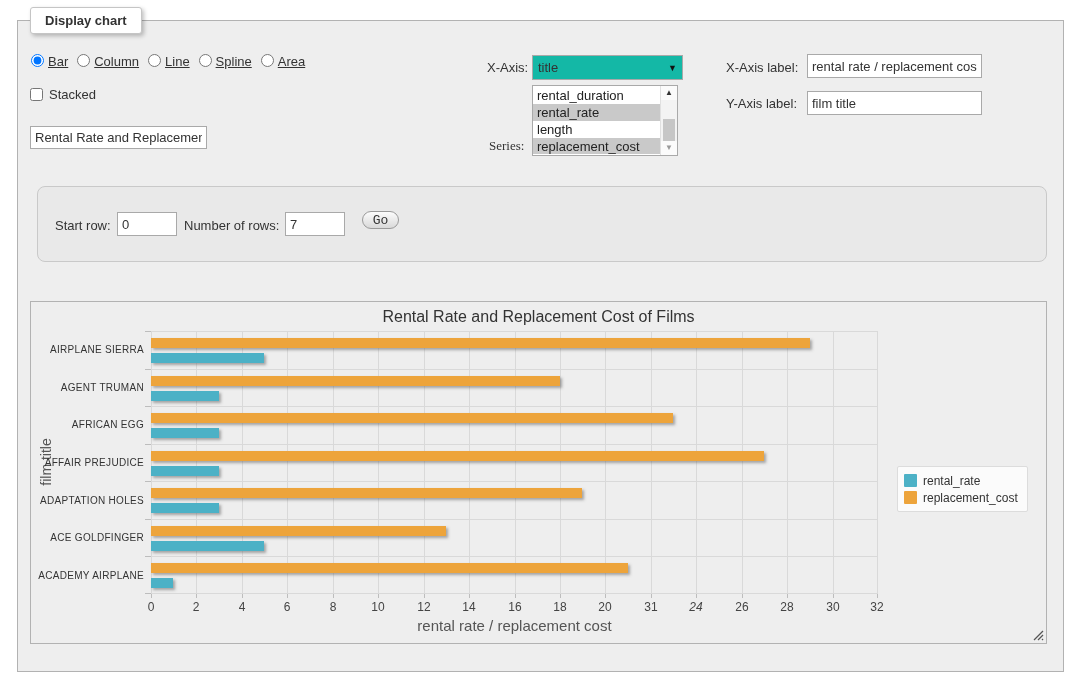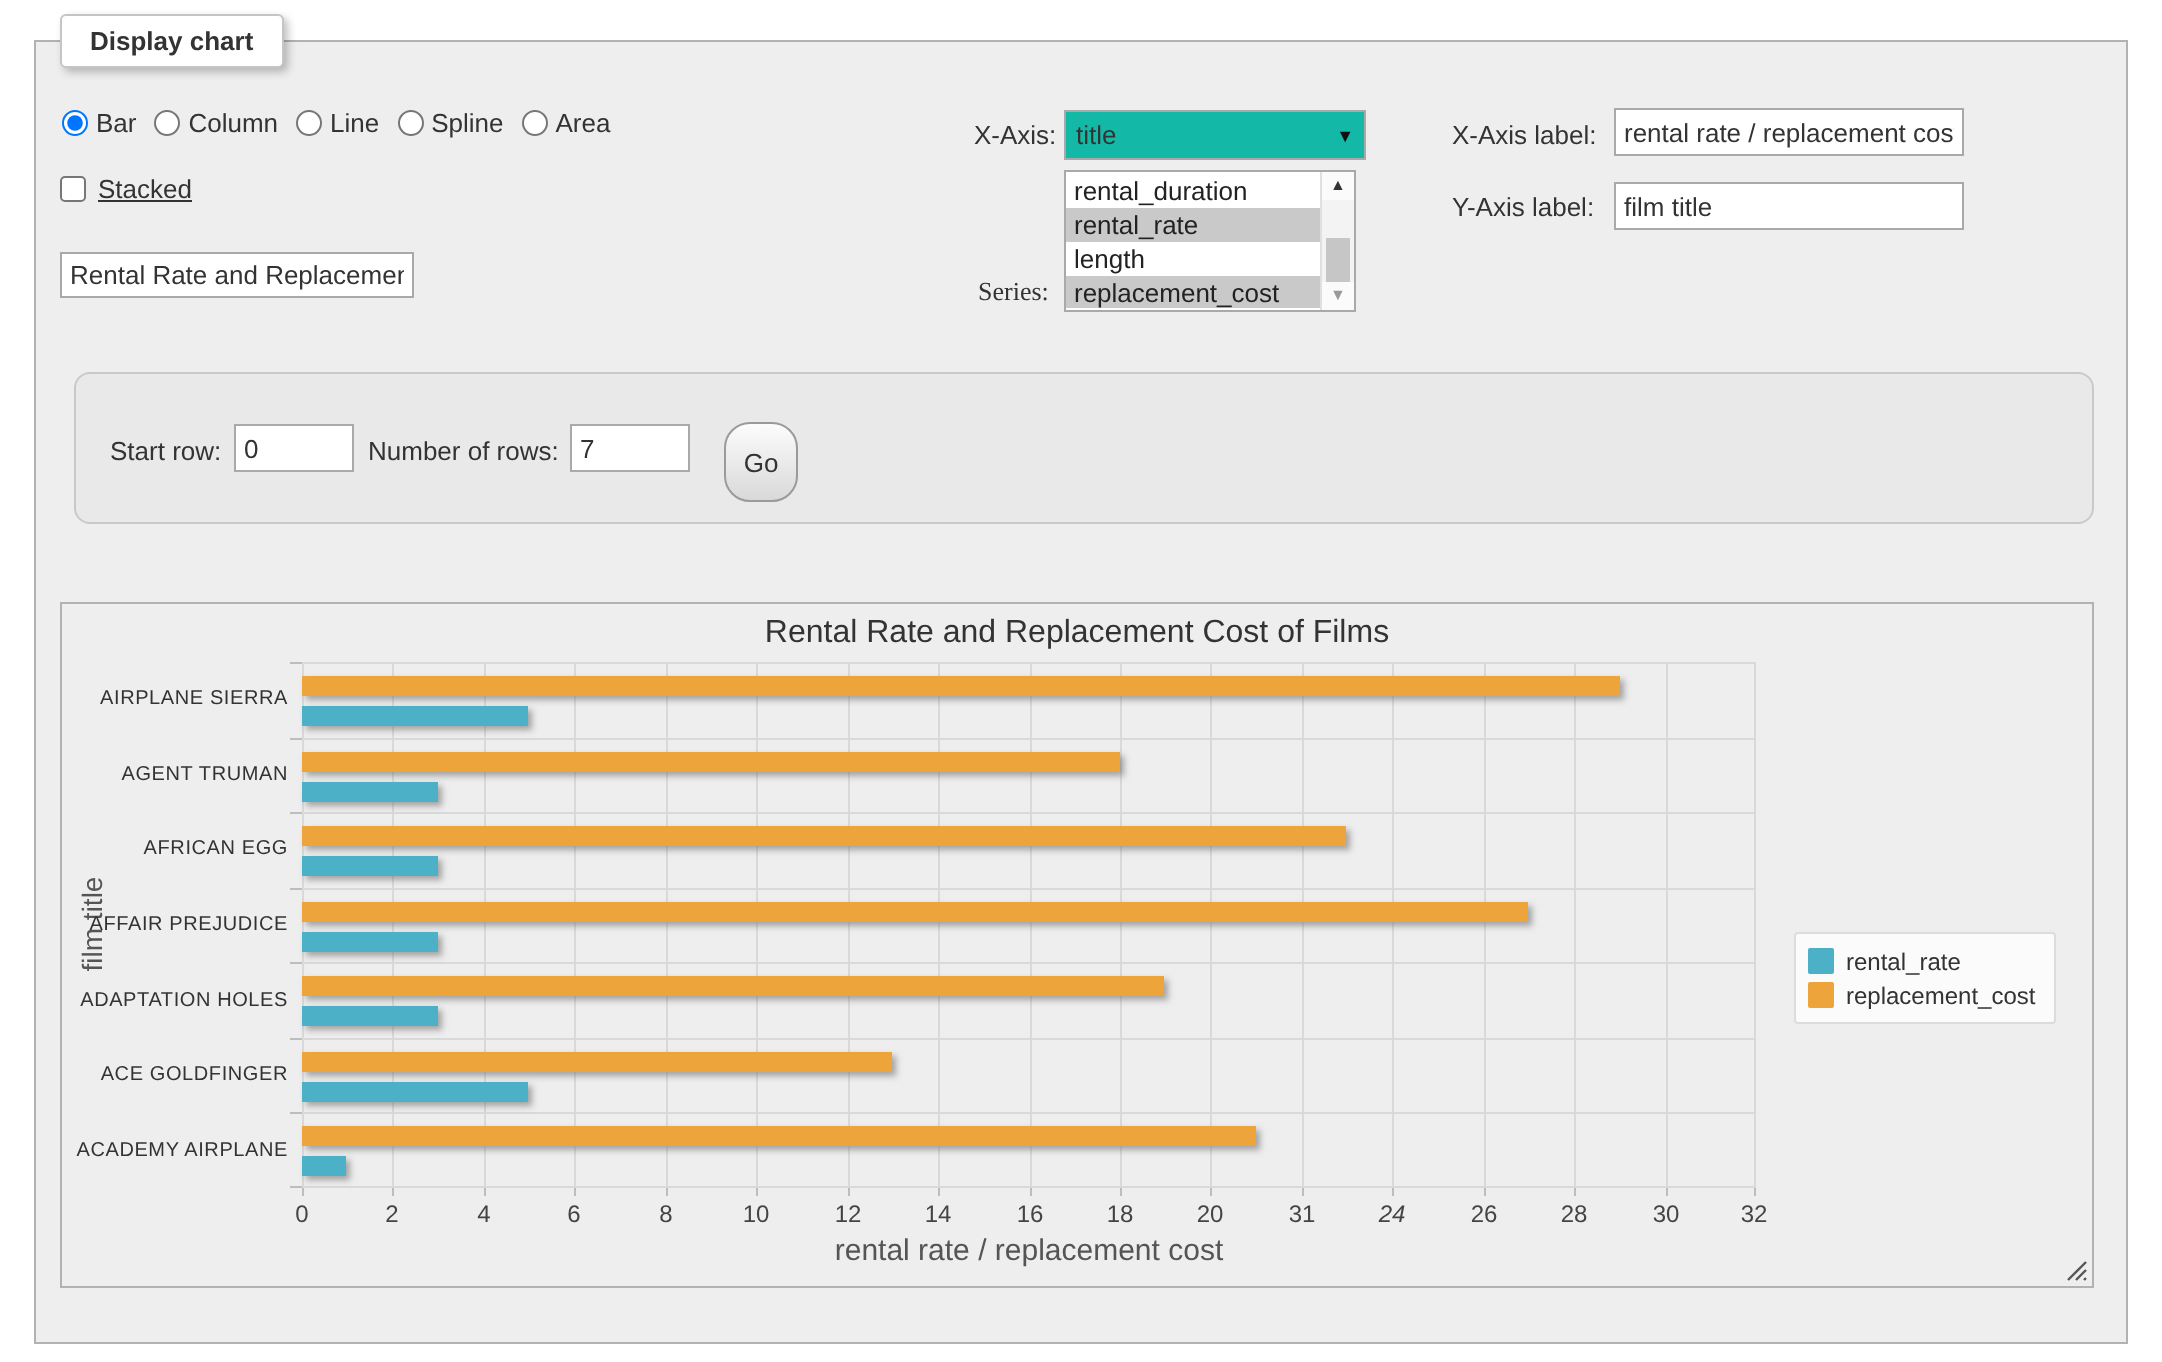--- a/index.html
+++ b/index.html
@@ -12,23 +12,23 @@
            border:1px solid #b2b2b2; background:#eeeeee; }
   .legend-chip { position:absolute; left:30px; top:7px; background:#ffffff;
            border:1px solid #c5c5c5; border-radius:3px; padding:5px 14px;
            font-size:13px; font-weight:bold; color:#333;
            box-shadow:2px 2px 4px rgba(0,0,0,0.25); z-index:5; }
 
   .lbl { position:absolute; font-size:13px; color:#333; white-space:nowrap; }
 
   
   .radio-row { position:absolute; left:31px; top:52px; height:18px; display:flex; align-items:center; }
-  .radio-item { display:flex; align-items:center; margin-right:9px; font-size:13px; color:#333; }
+  .radio-item { display:flex; align-items:flex-start; margin-right:9px; font-size:13px; color:#333;text-decoration:underline; }
   .radio-item input { margin:0 4px 0 0; }
-  .check-row { position:absolute; left:30px; top:87px; display:flex; align-items:center; font-size:13px; color:#333;text-decoration:underline; }
+  .check-row { position:absolute; left:30px; top:87px; display:flex; align-items:center; font-size:13px; color:#333; }
   .check-row input { margin:0 6px 0 0; }
 
   input[type=text] { border:1px solid #a9a9a9; background:#fff; color:#333;
            font-family:"Liberation Sans",sans-serif; font-size:13px; padding:2px 4px; }
   .title-input { position:absolute; left:30px; top:126px; width:177px; height:23px; }
 
   
   .select-wrap { position:absolute; left:532px; top:55px; width:151px; height:25px; }
   .select-wrap select { width:100%; height:100%; -webkit-appearance:none; appearance:none;
            border:1px solid #a9a9a9; background:#14b8a6; color:#333; font-size:13px;
@@ -49,23 +49,23 @@
   .lb-down { bottom:0; color:#9a9a9a; }
   .lb-thumb { position:absolute; left:2px; right:2px; top:33px; height:22px; background:#c6c6c6; }
 
   .axis-input { position:absolute; width:175px; height:24px; }
 
   
   .subpanel { position:absolute; left:37px; top:186px; width:1010px; height:76px;
            background:#e9e9e9; border:1px solid #c9c9c9; border-radius:8px; }
   .start-input { position:absolute; left:117px; top:212px; width:60px; height:24px; }
   .rows-input { position:absolute; left:285px; top:212px; width:60px; height:24px; }
-  .go-btn { position:absolute; left:362px; top:211px; width:37px; height:40px;
+  .go-btn { position:absolute; left:362px; top:211px; width:37px; height:18px;
            border:1px solid #9a9a9a; border-radius:13px; font-size:13px; color:#333;
-           font-family:Liberation Sans, sans-serif;
+           font-family:Liberation Mono, monospace;
            background:linear-gradient(#fcfcfc,#d9d9d9); cursor:pointer; }
 
   
   .chart-box { position:absolute; left:30px; top:301px; width:1017px; height:343px;
            background:#eeeeee; border:1px solid #b2b2b2; }
   .chart-title { position:absolute; top:6px; left:0; width:100%; text-align:center;
            font-size:16px; color:#333; }
   .plot { position:absolute; left:120px; top:29px; width:727px; height:263px; }
   .gridline-v { position:absolute; top:0; width:1px; height:100%; background:#d9d9d9; }
   .gridline-h { position:absolute; left:0; width:100%; height:1px; background:#d9d9d9; }

